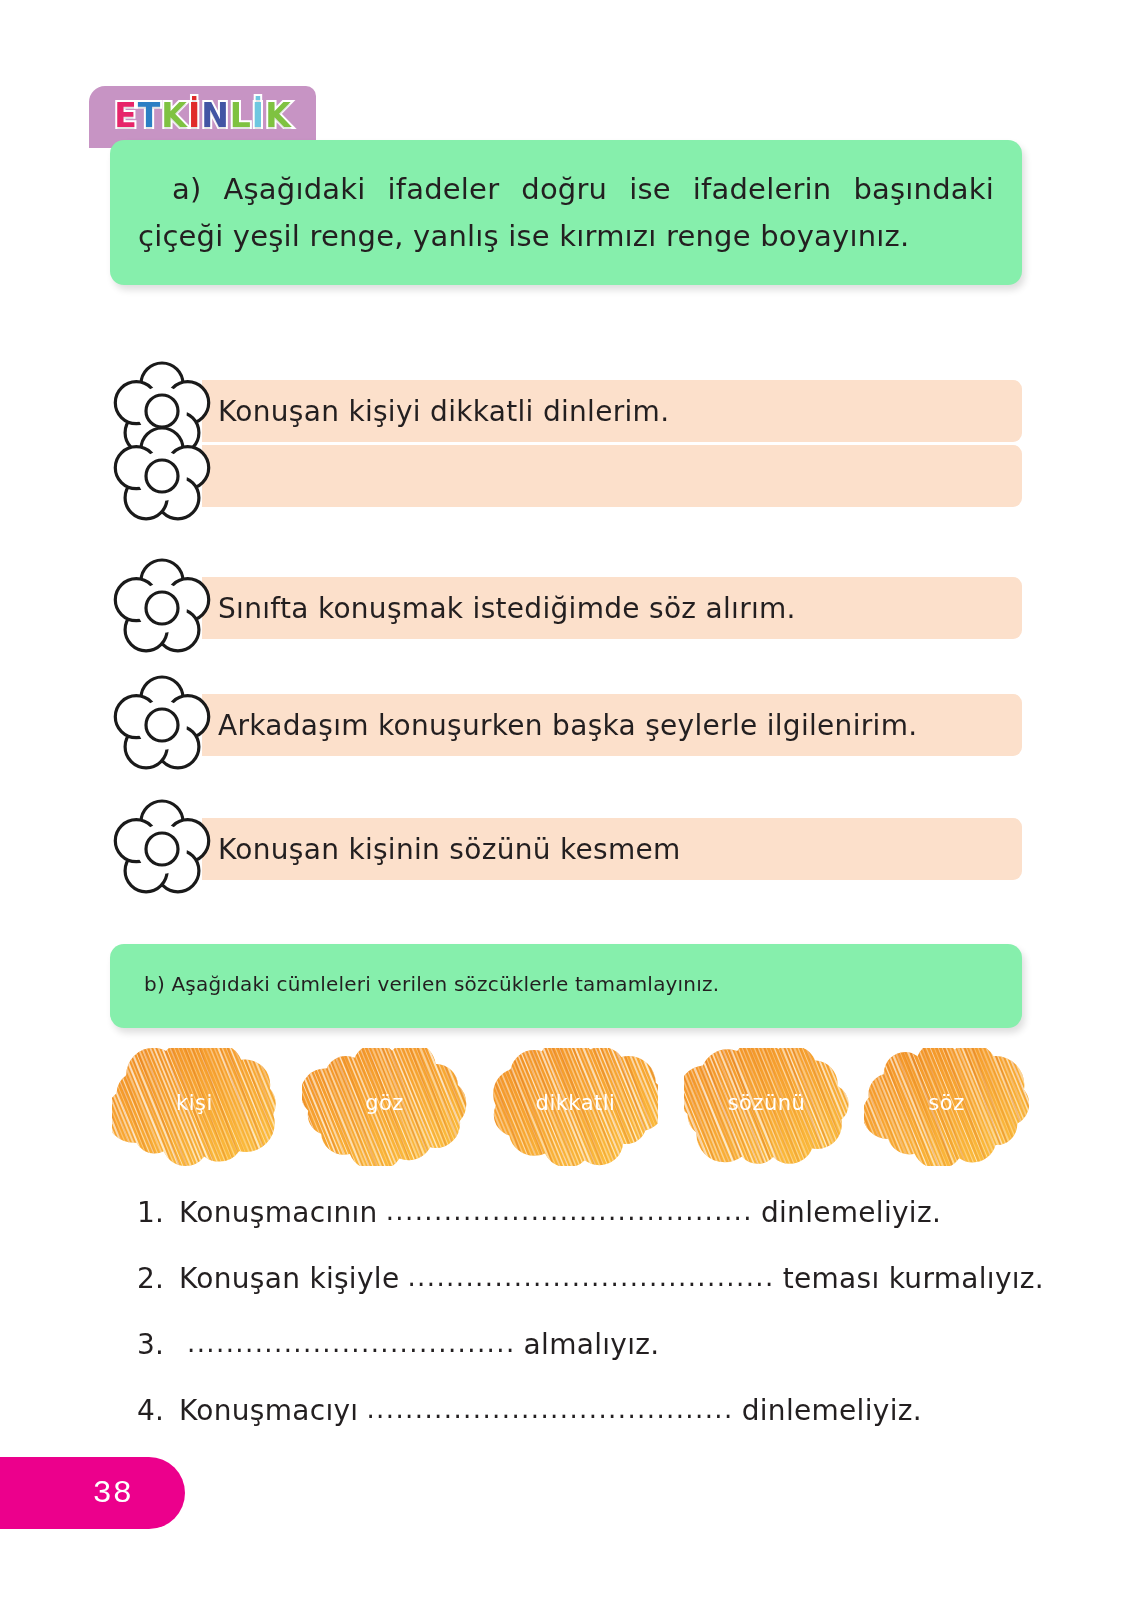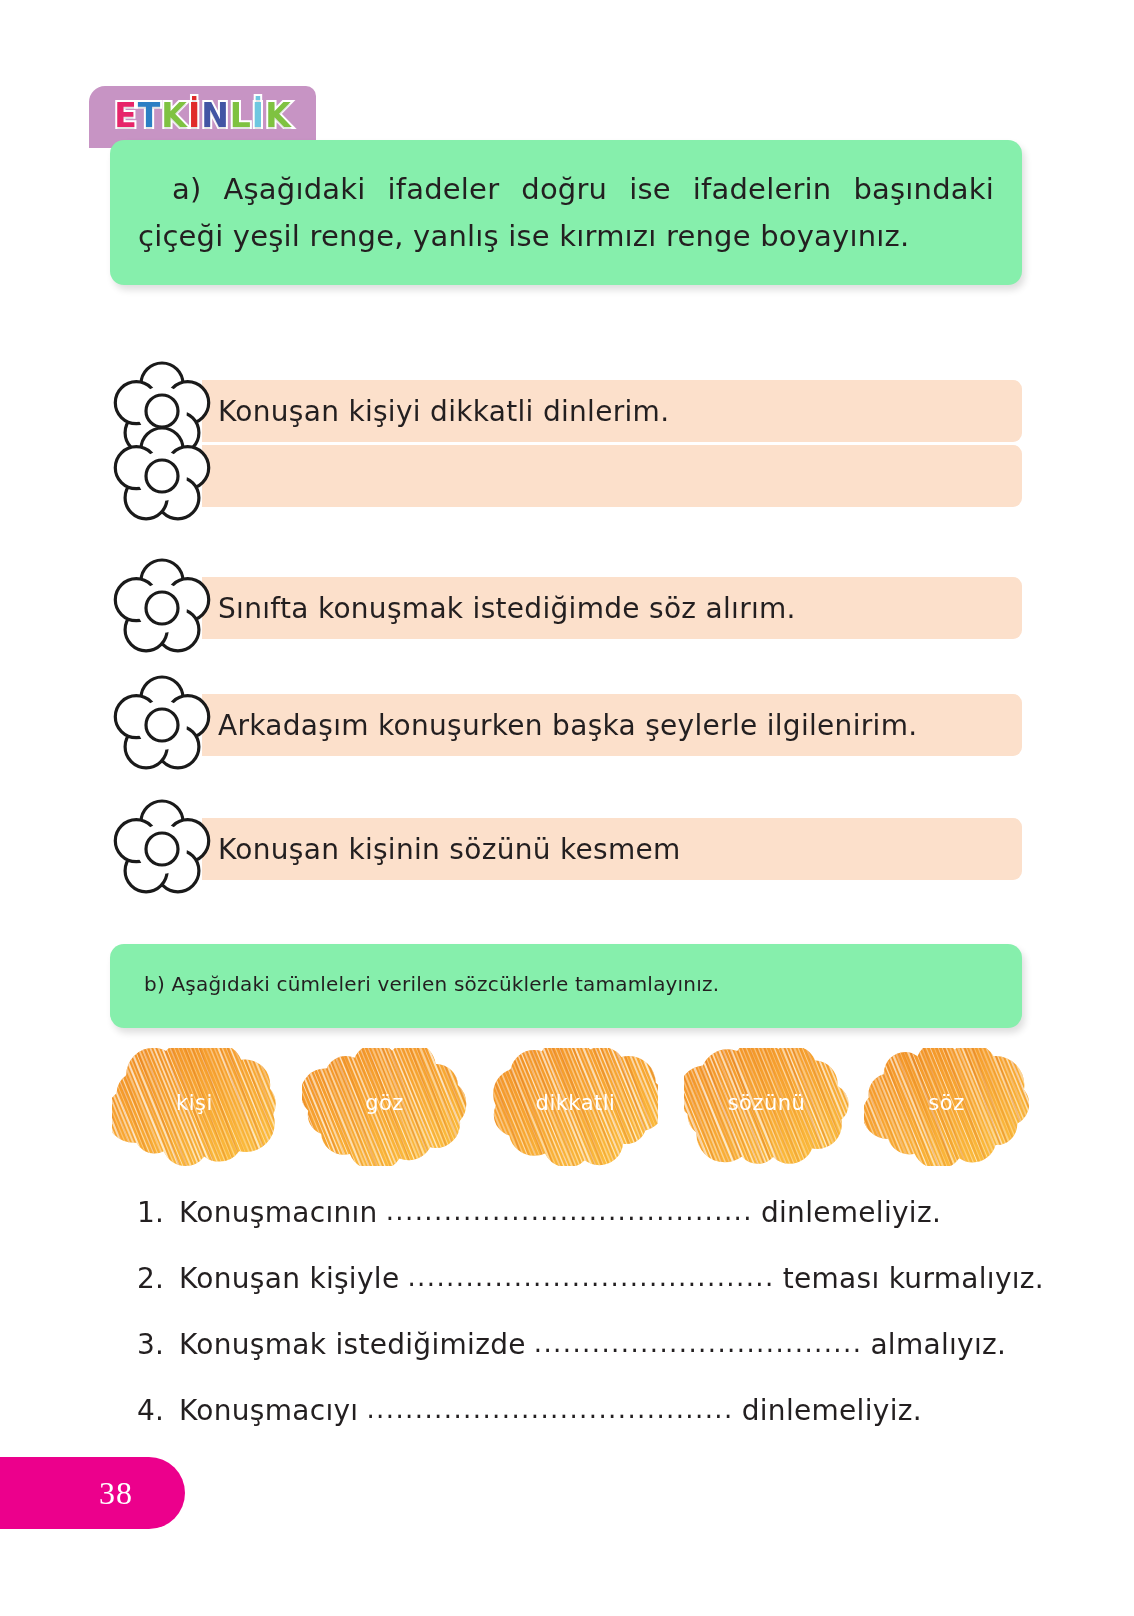--- a/index.html
+++ b/index.html
@@ -195,21 +195,21 @@
     border-radius: 0 36px 36px 0;
     z-index: 4;
   }
   #page-number {
     position: absolute;
     right: 52px;
     top: 0;
     height: 72px;
     display: flex;
     align-items: center;
-    font-family: Liberation Serif, serif;
+    font-family: Liberation Mono, monospace;
     font-size: 32px;
     color: #ffffff;
     letter-spacing: 1px;
   }
 </style>
 </head>
 <body>
 
 <div id="etkinlik-tab">
   <div id="etkinlik-title">
@@ -1140,21 +1140,20 @@
       <span>dinlemeliyiz.</span>
     </div>
     <div class="fill-sentence" style="top: 1262px;">
       <span class="fill-num">2.</span>
       <span>Konuşan kişiyle</span>
       <span class="fill-blank">......................................</span>
       <span>teması kurmalıyız.</span>
     </div>
     <div class="fill-sentence" style="top: 1328px;">
       <span class="fill-num">3.</span>
-      <span>Konuşmak istediğimizde</span>
       <span class="fill-blank">..................................</span>
       <span>almalıyız.</span>
     </div>
     <div class="fill-sentence" style="top: 1394px;">
       <span class="fill-num">4.</span>
       <span>Konuşmacıyı</span>
       <span class="fill-blank">......................................</span>
       <span>dinlemeliyiz.</span>
     </div>
   </div>

